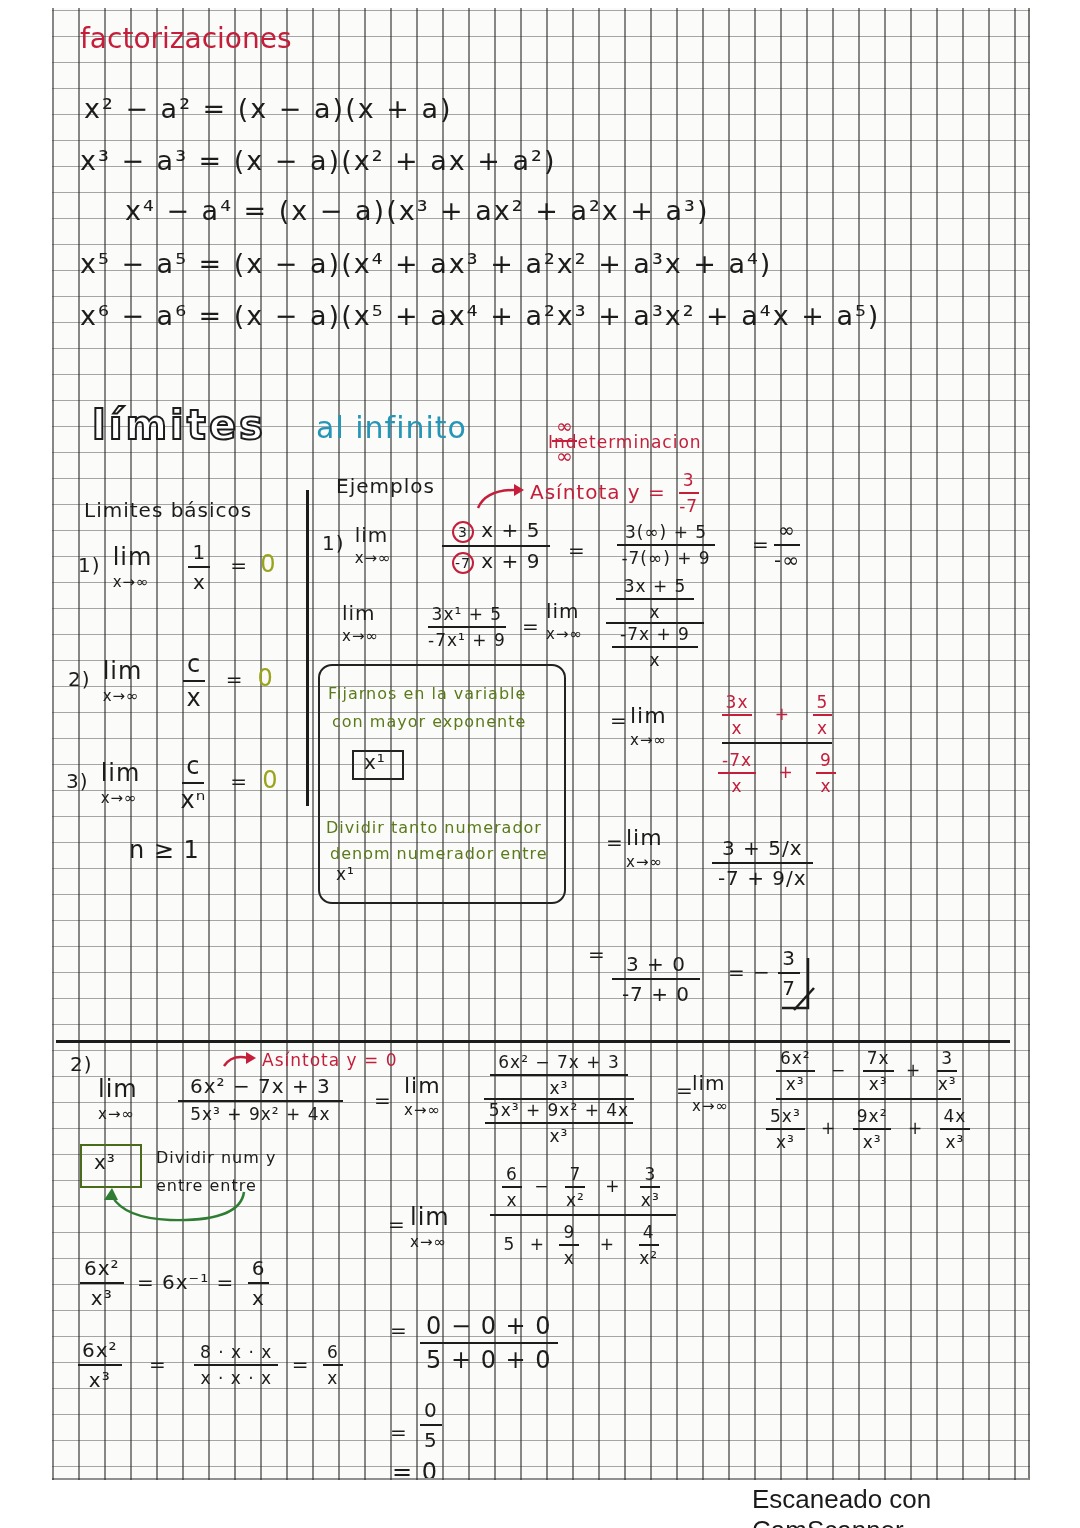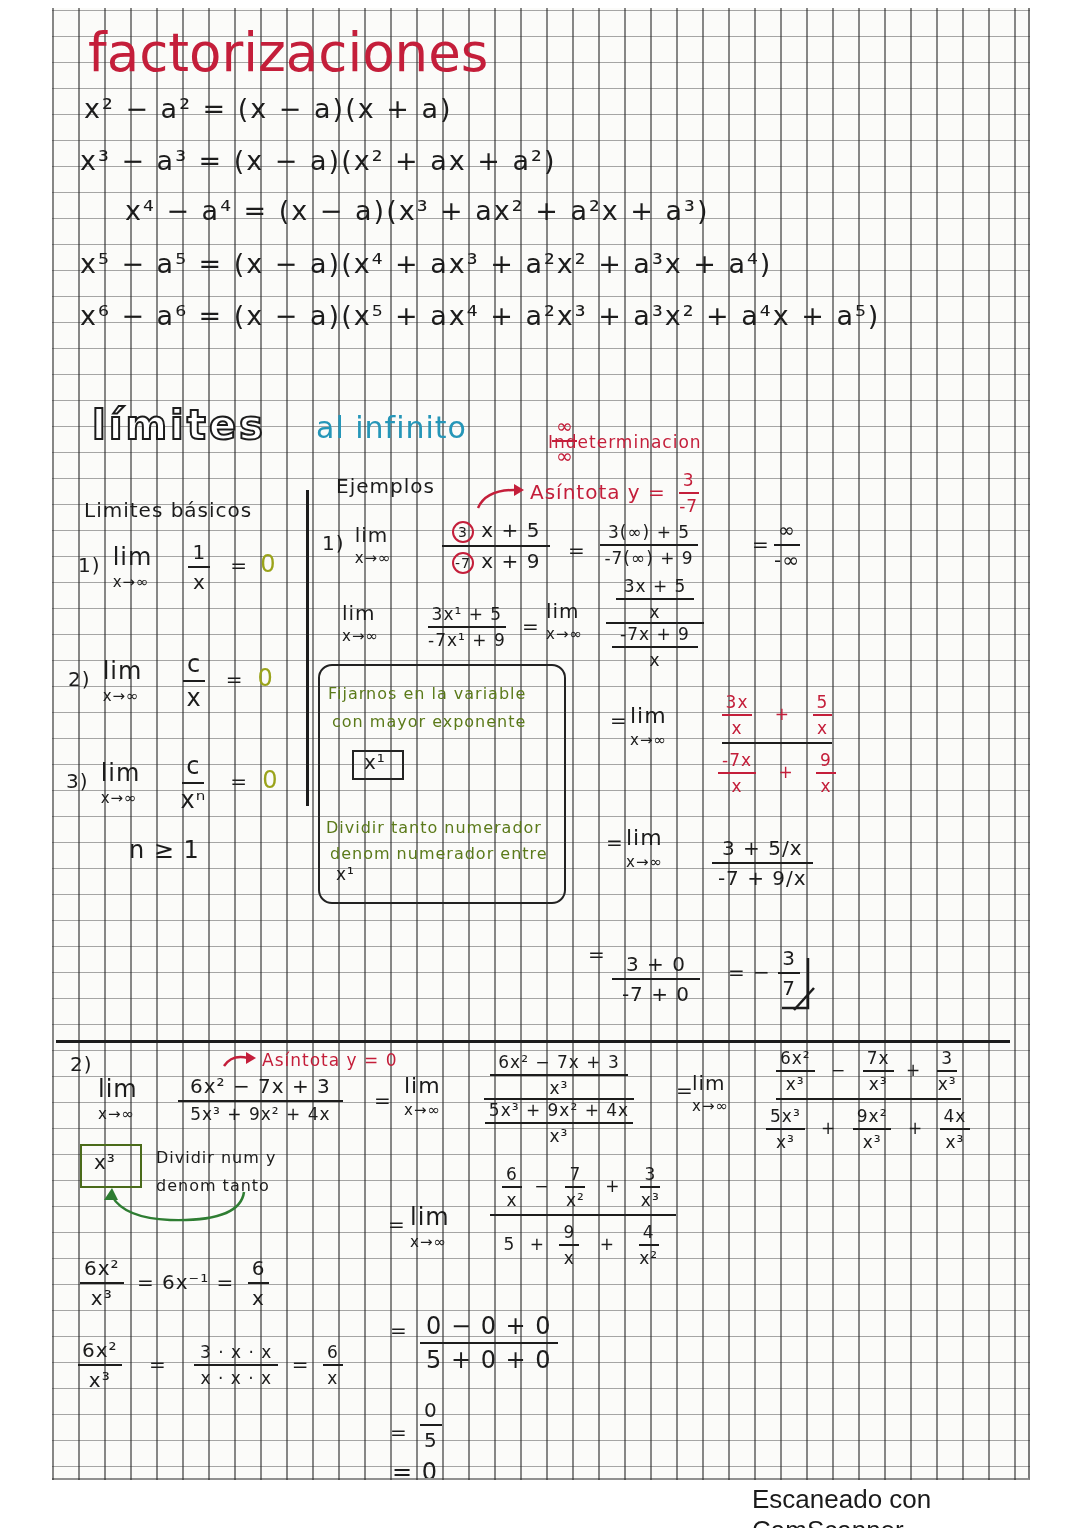--- a/index.html
+++ b/index.html
@@ -16,21 +16,21 @@
     background-size: 26px 26px, 26px 26px;
     background-position: 0 0, 0 2px;
     border-right: 2px solid rgba(40,40,40,0.6);
     border-bottom: 2px solid rgba(40,40,40,0.5);
   }
   .abs { position: absolute; white-space: nowrap; }
   .hw { font-family: "DejaVu Sans", sans-serif; letter-spacing: 1px; }
   .red { color: #c41e3a; }
   .blue { color: #2596b8; }
   .green { color: #5b7a1a; }
-  .title { font-size: 53px; letter-spacing: 0; padding-left: 8px; }
+  .title { font-size: 28px; letter-spacing: 0; }
   .eq { font-size: 27px; letter-spacing: 2px; }
   .sm { font-size: 17px; }
   .md { font-size: 20px; }
   .lg { font-size: 24px; }
   .frac { display: inline-flex; flex-direction: column; align-items: center; vertical-align: middle; }
   .frac .num { padding: 0 4px 2px; border-bottom: 2px solid #1c1c1c; }
   .frac .den { padding: 2px 4px 0; }
   .lim { display: inline-flex; flex-direction: column; align-items: flex-start; vertical-align: middle; line-height: 1.1; }
   .lim .word { font-size: 24px; }
   .lim .sub { font-size: 15px; margin-top: 4px; }
@@ -135,21 +135,21 @@
       <span class="sub">x→∞</span>
     </span>
 </div>
 <div class="abs hw md" style="left:442px;top:518px;">
   <span class="frac">
     <span class="num" style="padding:0 10px 2px;"><span class="circ">3</span> <span>x + 5</span></span>
     <span class="den"><span class="circ">-7</span> <span>x + 9</span></span>
   </span>
 </div>
 <div class="abs md" style="left:568px;top:538px;">=</div>
-<div class="abs hw sm" style="left:600px;top:522px;">
+<div class="abs hw sm" style="left:600px;top:522px;padding-left:17px;">
   <span class="frac">
       <span class="num" style="padding:0 8px 2px;">3(∞) + 5</span>
       <span class="den">-7(∞) + 9</span>
     </span>
 </div>
 <div class="abs md" style="left:752px;top:532px;">=</div>
 <div class="abs hw md" style="left:770px;top:518px;">
   <span class="frac">
       <span class="num">∞</span>
       <span class="den">-∞</span>
@@ -350,21 +350,21 @@
           <span class="num">4x</span>
           <span class="den">x³</span>
         </span>
     </span>
   </span>
 </div>
 
 <div class="sqbox" style="left:80px;top:1144px;width:58px;height:40px;border-color:#4a6b1a;"></div>
 <div class="abs hw md" style="left:94px;top:1150px;">x³</div>
 <div class="abs hw sm" style="left:156px;top:1148px;font-size:16px;">Dividir num y</div>
-<div class="abs hw sm" style="left:156px;top:1176px;font-size:16px;">denom tanto</div>
+<div class="abs hw sm" style="left:156px;top:1176px;font-size:16px;">entre entre</div>
 <svg class="abs" style="left:100px;top:1186px;" width="150" height="42">
   <path d="M144 6 Q 140 36 70 34 Q 24 32 12 10" stroke="#2e7d32" stroke-width="2.5" fill="none"></path>
   <polygon points="4,14 12,2 18,14" fill="#2e7d32"></polygon>
 </svg>
 
 <div class="abs md" style="left:388px;top:1212px;">=</div>
 <div class="abs hw" style="left:410px;top:1204px;">
   <span class="lim">
       <span class="word">lim</span>
       <span class="sub">x→∞</span>
@@ -431,21 +431,21 @@
       <span class="den">x</span>
     </span>
 </div>
 <div class="abs hw md" style="left:78px;top:1338px;">
   <span class="frac">
       <span class="num">6x²</span>
       <span class="den">x³</span>
     </span>
   <span style="margin:0 20px;">=</span>
   <span class="frac sm">
-      <span class="num" style="padding:0 6px 2px;">3 · x · x</span>
+      <span class="num" style="padding:0 6px 2px;">8 · x · x</span>
       <span class="den">x · x · x</span>
     </span>
   <span style="margin:0 6px;">=</span>
   <span class="frac sm">
       <span class="num">6</span>
       <span class="den">x</span>
     </span>
 </div>
 
 <div class="footer">Escaneado con CamScanner</div>

